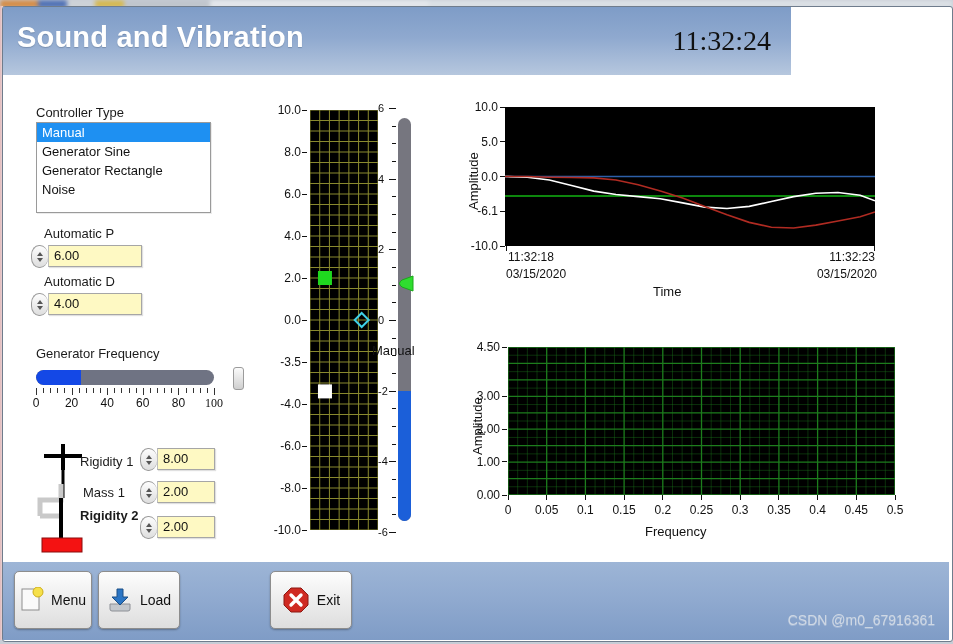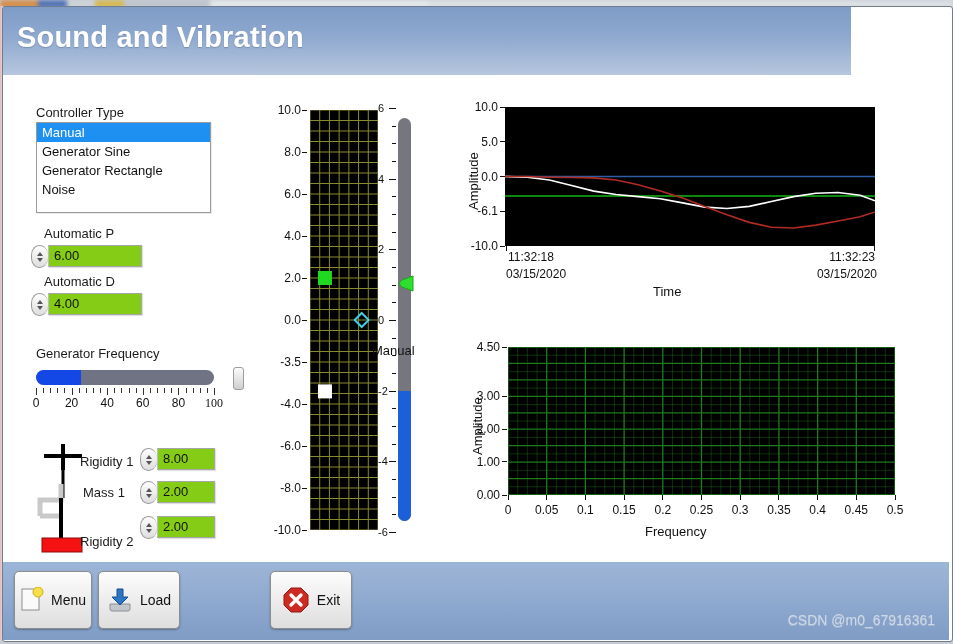--- a/index.html
+++ b/index.html
@@ -14,21 +14,21 @@
   .artifact-strip{position:absolute;left:0;top:0;width:953px;height:8px;
     background:linear-gradient(90deg,#d8822f 0 4%,#3c62b0 4% 7%,#cfd3d8 7% 10%,#d8b53a 10% 13%,#bfc4cb 13% 22%,#e9ecef 22% 45%,#dfe3e8 45% 100%);
     filter:blur(2px);opacity:.85;}
   .win-frame{position:absolute;left:2px;top:6px;width:949px;height:634px;
     border:1px solid #6f7c8c;border-radius:3px;background:#ffffff;overflow:hidden;
     box-shadow:inset 0 0 0 1px rgba(255,255,255,.7);}
   .win-edge-l{position:absolute;left:0;top:6px;width:3px;height:634px;
     background:linear-gradient(90deg,#e8b3b3,#f4e3e3);opacity:.8;}
 
   
-  .header{position:absolute;left:3px;top:7px;width:848px;height:68px;
+  .header{position:absolute;left:3px;top:7px;width:788px;height:68px;
     background:linear-gradient(180deg,#7e9cc7 0%,#8fa9cf 45%,#b6c7de 100%);
     border-bottom:1px solid #9fb0c8;}
   .header .title{position:absolute;left:14px;top:14px;font-size:29px;font-weight:bold;
     color:#ffffff;letter-spacing:.2px;text-shadow:0 1px 1px rgba(60,80,110,.35);}
   .header .clock{position:absolute;right:20px;top:18px;font-size:28px;color:#111;
     font-family:"Liberation Serif", serif;}
 
   
   .panel{position:absolute;left:3px;top:75px;width:946px;height:487px;background:#fff;}
 
@@ -42,21 +42,21 @@
 
   
   .num{position:absolute;display:flex;align-items:stretch;height:22px;}
   .num .spin{width:16px;height:21px;border:1px solid #9b9b9b;border-right:none;
     background:linear-gradient(180deg,#fdfdfd,#dedede);border-radius:8px/10px;
     display:flex;flex-direction:column;align-items:center;justify-content:center;}
   .num .spin i{display:block;width:0;height:0;border-left:3px solid transparent;
     border-right:3px solid transparent;}
   .num .spin i.up{border-bottom:4px solid #555;margin-bottom:2px;}
   .num .spin i.dn{border-top:4px solid #555;}
-  .num .box{border:1px solid #a6a6a6;border-left:1px solid #bdbdbd;background:#84cc16;
+  .num .box{border:1px solid #a6a6a6;border-left:1px solid #bdbdbd;background:#fef9c3;
     font-size:13px;color:#111;padding:2px 4px 0 5px;box-sizing:border-box;
     box-shadow:1px 1px 1px rgba(0,0,0,.12);}
 
   
   .sl-track{position:absolute;left:36px;top:370px;width:178px;height:15px;border-radius:8px;
     background:#6f7383;overflow:hidden;}
   .sl-fill{position:absolute;left:0;top:0;height:15px;width:25%;background:#1448e6;border-radius:8px 0 0 8px;}
   .sl-thumb{position:absolute;left:24.5%;top:367px;width:9px;height:21px;border-radius:3px;
     background:linear-gradient(180deg,#fbfbfb,#cfcfcf);border:1px solid #9b9b9b;}
   .sl-ticks{position:absolute;left:36px;top:388px;width:178px;height:8px;}
@@ -106,20 +106,21 @@
 <body>
 
 <div id="root">
 
   <div class="artifact-strip"></div>
   <div class="win-edge-l"></div>
   <div class="win-frame"></div>
 
   <div class="header">
     <div class="title">Sound and Vibration</div>
+    <div class="clock">11:32:24</div>
   </div>
 
   <div class="panel"></div>
 
   <div class="lbl" style="left:36px;top:105px;">Controller Type</div>
   <div class="listbox">
     <div class="lb-item sel">Manual</div>
     <div class="lb-item">Generator Sine</div>
     <div class="lb-item">Generator Rectangle</div>
     <div class="lb-item">Noise</div>
@@ -206,21 +207,21 @@
 
   <div class="lbl" style="left:83px;top:485px;">Mass 1</div>
   <div class="num" style="left:140px;top:481px;">
     <div class="spin">
         <i class="up"></i>
         <i class="dn"></i>
       </div>
     <div class="box" style="width:58px;">2.00</div>
   </div>
 
-  <div class="lbl" style="left:80px;top:534px;">Rigidity 2</div>
+  <div class="lbl" style="left:80px;top:508px;font-weight:bold;">Rigidity 2</div>
   <div class="num" style="left:140px;top:516px;">
     <div class="spin">
         <i class="up"></i>
         <i class="dn"></i>
       </div>
     <div class="box" style="width:58px;">2.00</div>
   </div>
 
   <div class="vg-plot">
     <svg id="vg-svg" width="68" height="420">

